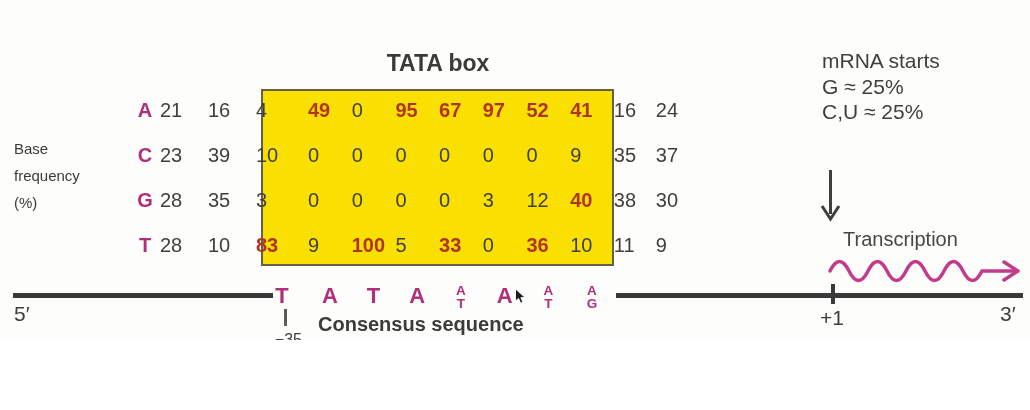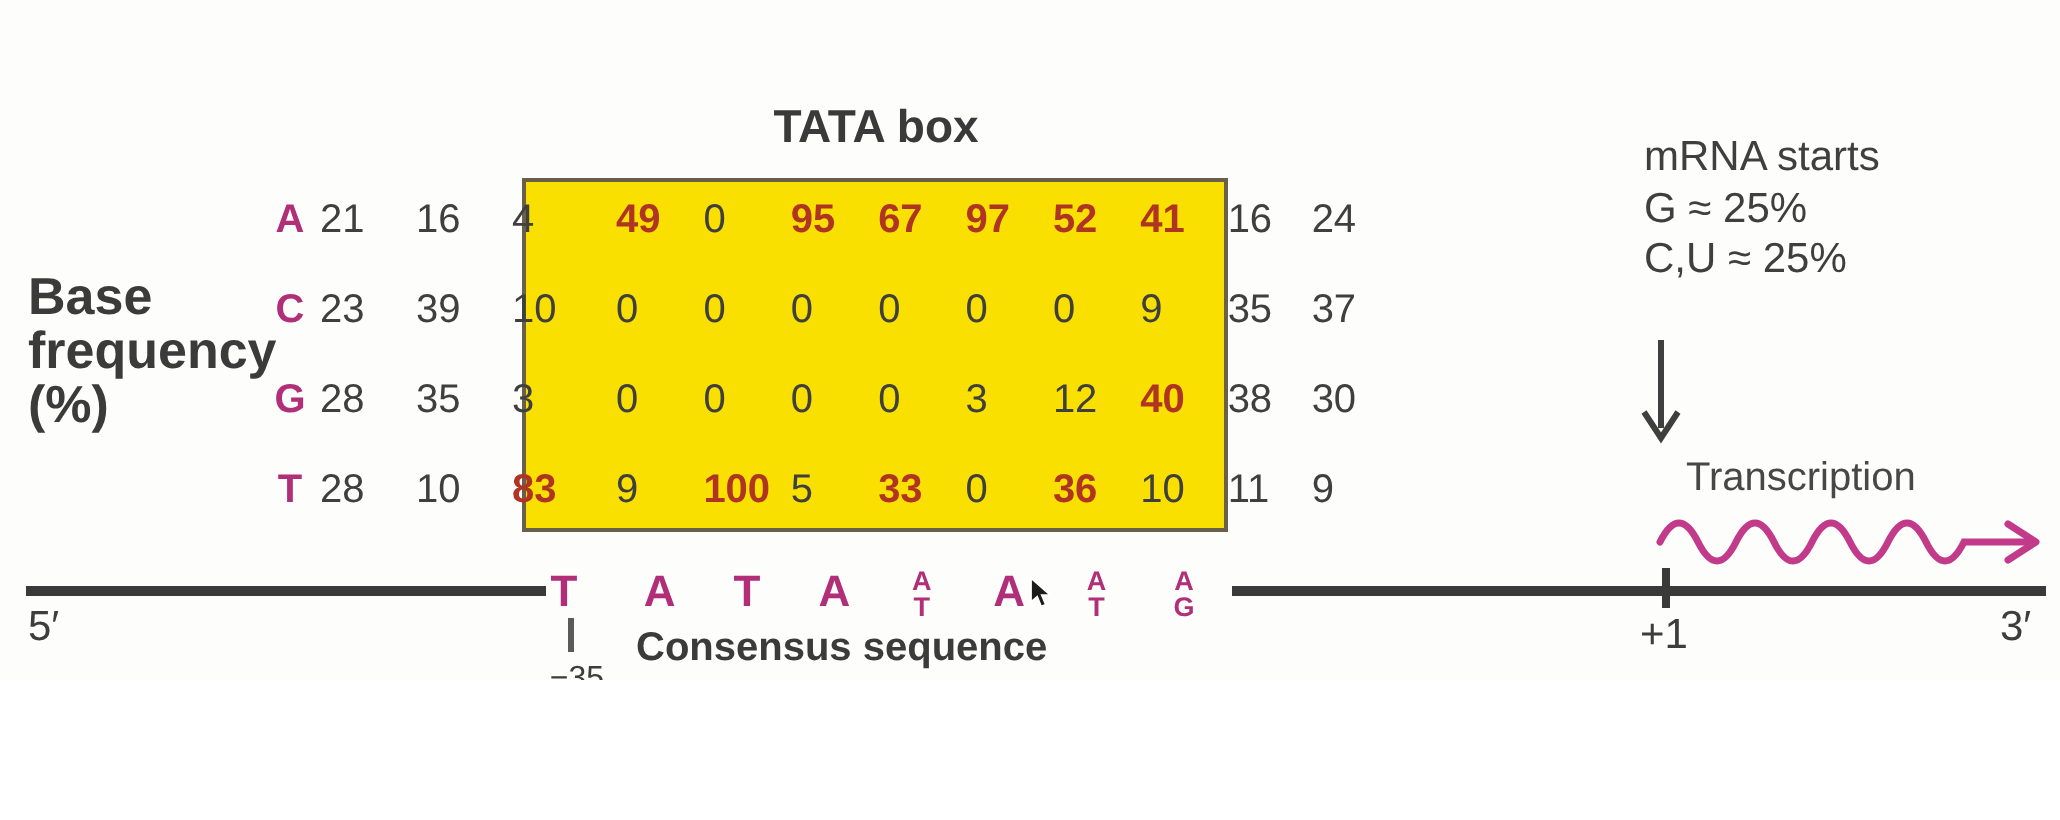--- a/index.html
+++ b/index.html
@@ -25,42 +25,42 @@
   }
   .frow { display:contents; }
   .freq-table .base { text-align:center; font-weight:bold; color:#b02f78; }
   .freq-table .num { text-align:left; color:#3f3f3f; }
   .n-out  { padding-right:2px; }
   .n-box  { padding-right:10px; color:#45452f; }
   .n-right{ padding-right:5px; }
   .freq-table .hot { color:#b03422; font-weight:bold; }
   .left-label {
     position:absolute; left:14px; top:135px;
-    font-size:26px; font-weight:bold; line-height:27px; color:#3b3b3b;
+    font-size:15px; font-weight:normal; line-height:27px; color:#3b3b3b;
   }
   .consensus-strip {
     position:absolute; left:256px; top:279px; height:34px;
     display:grid; grid-template-columns:52px repeat(7, 43.7px);
   }
   .cl { display:flex; align-items:center; justify-content:center; color:#b02f78; font-weight:bold; }
   .cl.big { font-size:22px; }
   .cl.stack { flex-direction:column; font-size:13.5px; line-height:13px; padding-top:2px; }
   .dna-line { position:absolute; height:5px; background:#3a3a3a; }
   .dna-left  { left:13px;  top:293px; width:260px; }
   .dna-right { left:616px; top:293px; width:407px; }
   .prime { position:absolute; font-size:21px; color:#3d3d3d; }
   .five-prime  { left:14px;  top:302px; }
   .three-prime { left:1000px; top:302px; }
   .plus-tick { position:absolute; left:831px; top:284px; width:4px; height:20px; background:#3a3a3a; }
   .plus-one  { position:absolute; left:808px; top:306px; width:48px; text-align:center; font-size:21px; }
   .minus-tick { position:absolute; left:284px; top:309px; width:2.5px; height:17px; background:#5a5a5a; }
   .minus35 { position:absolute; left:230px; top:331px; width:72px; text-align:right; font-size:16px; }
   .to25    { position:absolute; left:205px; top:359px; width:97px; text-align:right; font-size:20px; }
   .consensus-label { position:absolute; left:318px; top:313px; font-size:20px; font-weight:bold; color:#3b3b3b; }
-  .mrna { position:absolute; left:822px; top:66px; font-size:21px; line-height:25.5px; color:#3f3f3f; }
+  .mrna { position:absolute; left:822px; top:48px; font-size:21px; line-height:25.5px; color:#3f3f3f; }
   .down-arrow { position:absolute; left:818px; top:168px; }
   .transcription { position:absolute; left:843px; top:228px; font-size:20px; color:#474747; }
   .wave { position:absolute; left:824px; top:251px; }
   .cursor { position:absolute; left:514px; top:288px; }
 </style>
 </head>
 <body>
 
 <div class="canvas">
 

